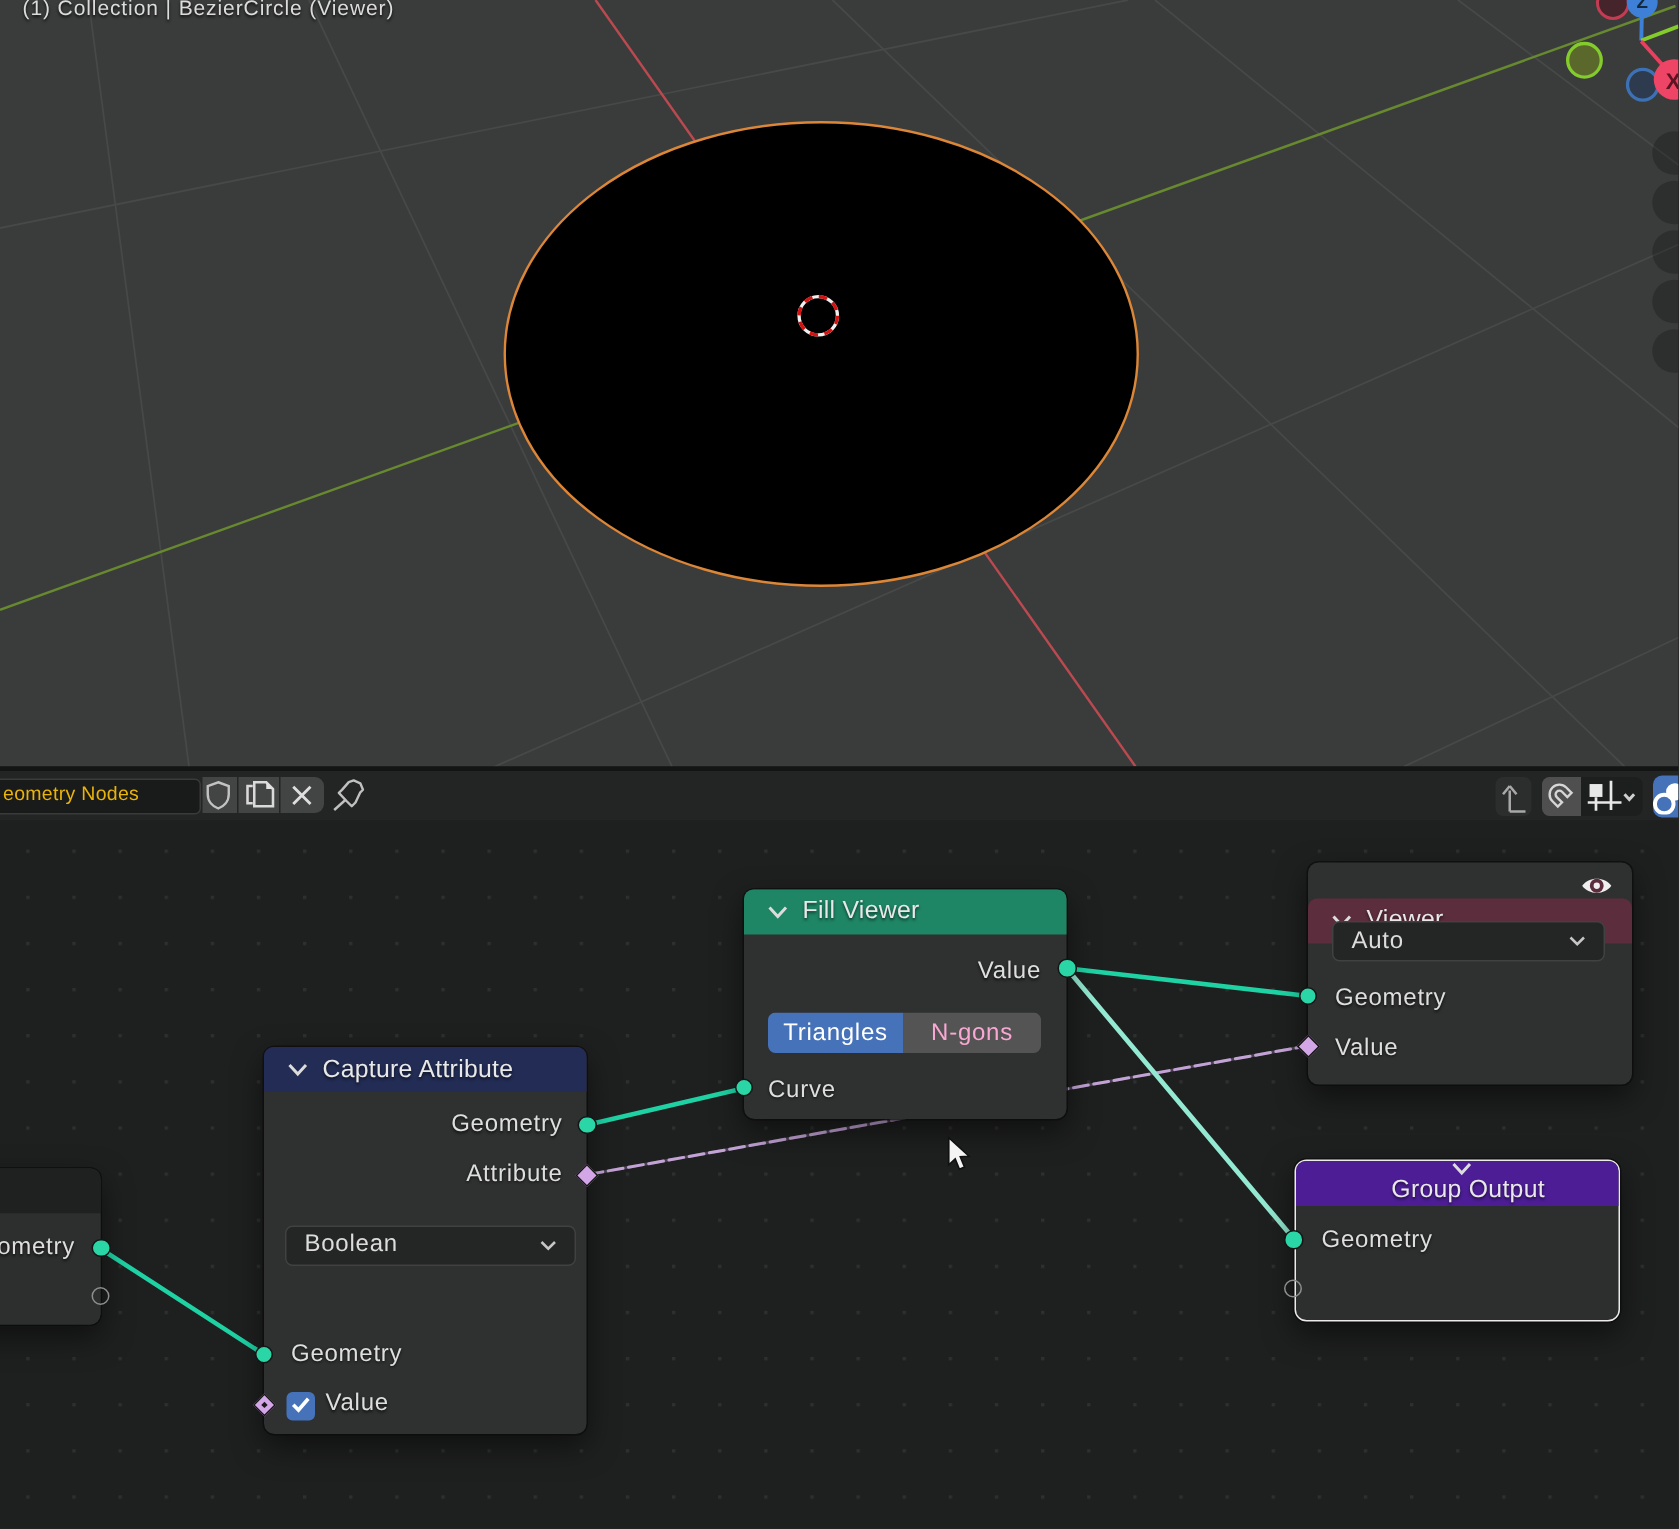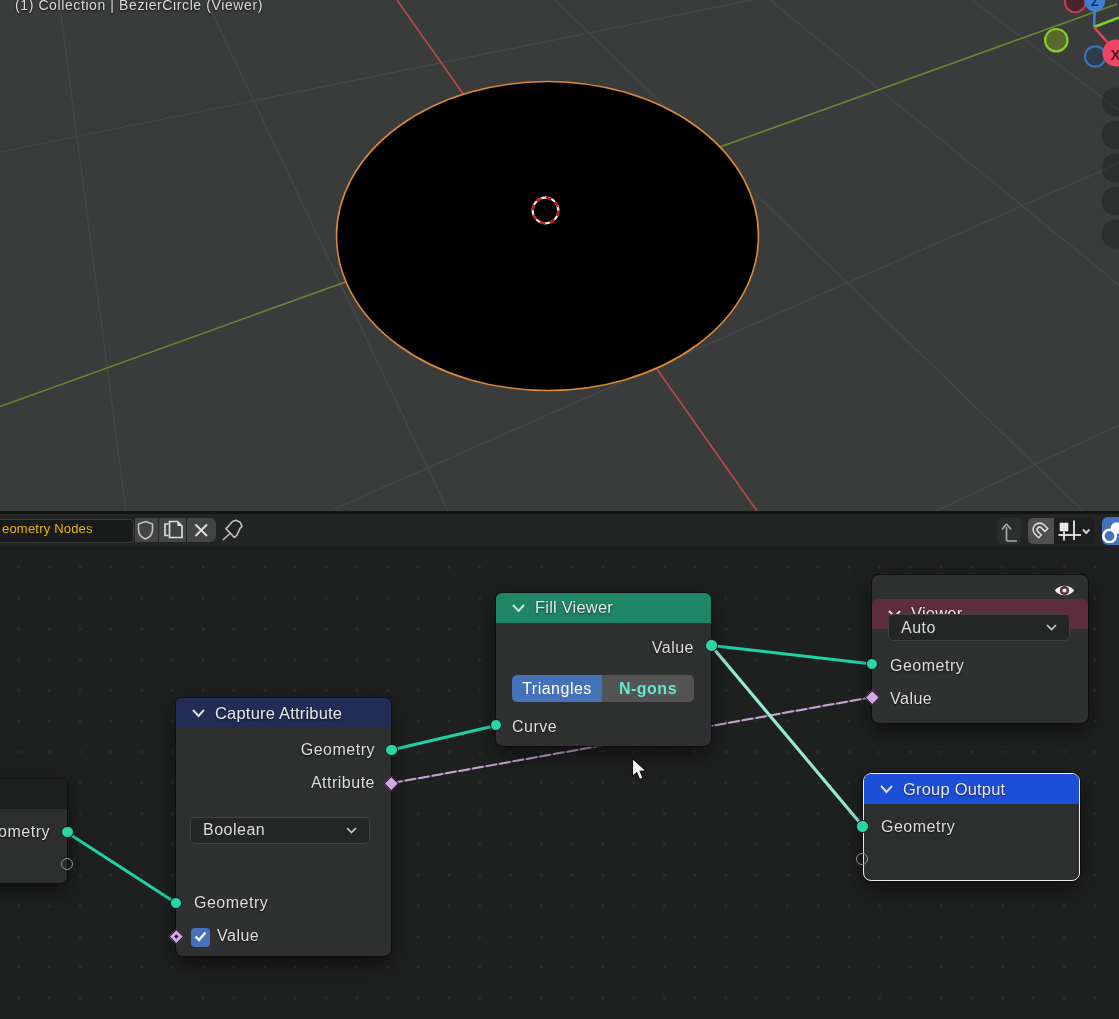--- a/index.html
+++ b/index.html
@@ -144,21 +144,21 @@
   <div class="nh" style="background:#222c54;align-items:center;">
           <svg width="15" height="10" viewBox="0 0 15 10">
             <path d="M2 2 L7.5 8 L13 2" stroke="#dcdcdc" stroke-width="2" fill="none"></path>
           </svg>
           <span>Capture Attribute</span>
         </div>
   <div class="lbl" style="right:16px;top:43px;">Geometry</div>
   <div class="sockc" style="right:-6.5px;top:45.5px;"></div>
   <div class="lbl" style="right:16px;top:76px;">Attribute</div>
   <div class="sockd" style="right:-5.5px;top:79.5px;"></div>
-  <div class="dd" style="left:14px;top:118.5px;width:180px;height:27px;">Boolean<svg class="cv" width="11" height="7" viewBox="0 0 11 7">
+  <div class="dd" style="left:14px;top:118.5px;width:194px;height:27px;">Boolean<svg class="cv" width="11" height="7" viewBox="0 0 11 7">
             <path d="M1 1 L5.5 5.5 L10 1" stroke="#c6c6c6" stroke-width="1.7" fill="none"></path>
           </svg></div>
   <div class="lbl" style="left:18px;top:196px;">Geometry</div>
   <div class="sockc" style="left:-6.5px;top:198.5px;"></div>
   <div style="position:absolute;left:15px;top:229.5px;width:19px;height:19px;background:#4572b8;border-radius:4px;"></div>
   <svg style="position:absolute;left:18px;top:233px;" width="13" height="11" viewBox="0 0 13 11">
           <path d="M1.5 5.5 L5 9 L11.5 1.5" stroke="#ffffff" stroke-width="2.4" fill="none"></path>
         </svg>
   <div class="lbl" style="left:41px;top:229px;">Value</div>
   <div class="sockd" style="left:-5.5px;top:233px;"></div>
@@ -169,21 +169,21 @@
   <div class="nh" style="background:#1e8565;">
           <svg width="15" height="10" viewBox="0 0 15 10">
             <path d="M2 2 L7.5 8 L13 2" stroke="#dcdcdc" stroke-width="2" fill="none"></path>
           </svg>
           <span>Fill Viewer</span>
         </div>
   <div class="lbl" style="right:17px;top:46px;">Value</div>
   <div class="sockc" style="right:-6.5px;top:46.5px;"></div>
   <div style="position:absolute;left:16px;top:82.5px;width:182px;height:27px;border-radius:5px;overflow:hidden;display:flex;">
     <div style="width:90px;background:#4572b8;color:#fff;display:flex;align-items:center;justify-content:center;">Triangles</div>
-    <div style="flex:1;background:#545454;color:#5eead4;display:flex;align-items:center;justify-content:center;font-weight:bold;">N-gons</div>
+    <div style="flex:1;background:#545454;color:#f9a8d4;display:flex;align-items:center;justify-content:center;">N-gons</div>
   </div>
   <div class="lbl" style="left:16px;top:125.5px;">Curve</div>
   <div class="sockc" style="left:-6.5px;top:126px;"></div>
 </div>
 
 <div class="node" style="left:872px;top:27.5px;width:216px;height:148px;">
   <div class="nh" style="background:#5c2d3c;margin-top:24px;">
           <svg width="15" height="10" viewBox="0 0 15 10">
             <path d="M2 2 L7.5 8 L13 2" stroke="#dcdcdc" stroke-width="2" fill="none"></path>
           </svg>
@@ -197,21 +197,21 @@
   <div class="dd" style="left:16px;top:39.5px;width:182px;height:27px;">Auto<svg class="cv" width="11" height="7" viewBox="0 0 11 7">
             <path d="M1 1 L5.5 5.5 L10 1" stroke="#c6c6c6" stroke-width="1.7" fill="none"></path>
           </svg></div>
   <div class="lbl" style="left:18px;top:82px;">Geometry</div>
   <div class="sockc" style="left:-6.5px;top:83px;"></div>
   <div class="lbl" style="left:18px;top:115px;">Value</div>
   <div class="sockd" style="left:-5.5px;top:117.5px;"></div>
 </div>
 
 <div class="node" style="left:863px;top:226px;width:216.5px;height:108px;border:1.6px solid #ebebeb;border-radius:8px;background:#2d2e2e;">
-  <div class="nh" style="background:#1d4ed8;border-radius:6.5px 6.5px 0 0;">
+  <div class="nh" style="background:#4c1d95;border-radius:6.5px 6.5px 0 0;flex-direction:column;">
           <svg width="15" height="10" viewBox="0 0 15 10">
             <path d="M2 2 L7.5 8 L13 2" stroke="#dcdcdc" stroke-width="2" fill="none"></path>
           </svg>
           <span>Group Output</span>
         </div>
   <div class="lbl" style="left:17px;top:44px;">Geometry</div>
   <div class="sockc" style="left:-8px;top:46px;"></div>
   <div class="sockv" style="left:-7.6px;top:78.5px;"></div>
 </div>
 

